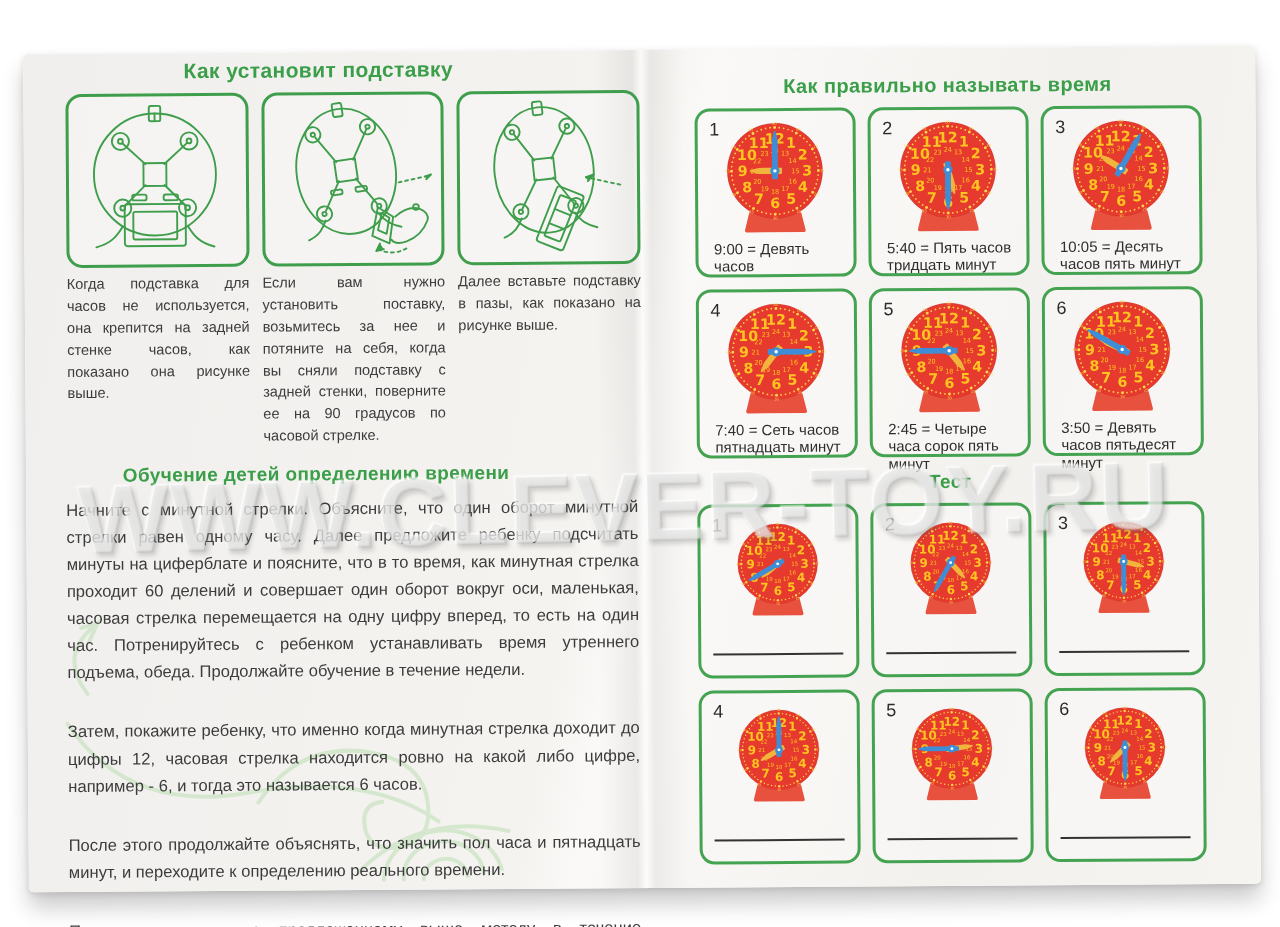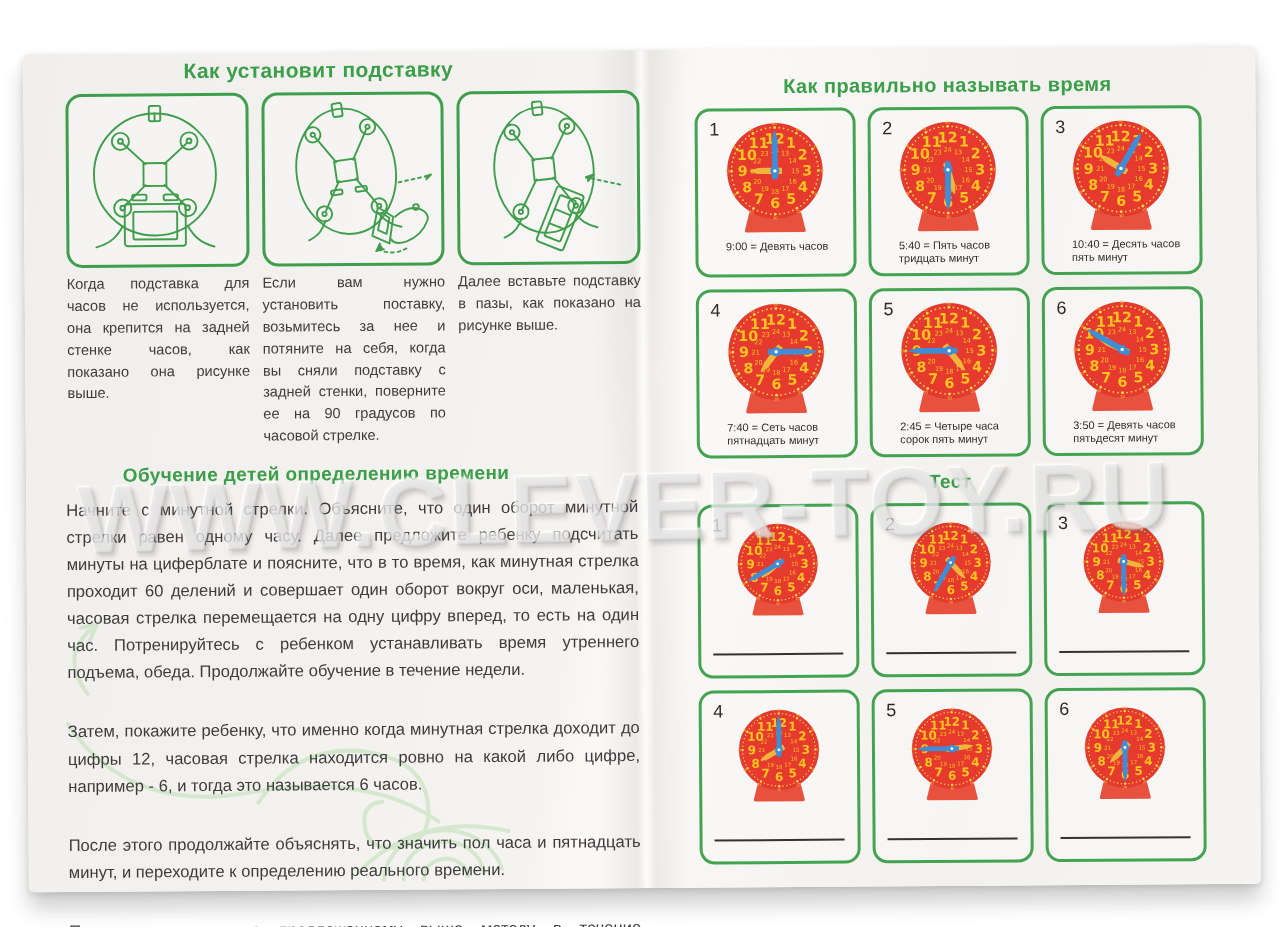--- a/index.html
+++ b/index.html
@@ -60,21 +60,21 @@
   }
   .card.example{height:163px;}
   .card.test{height:168px;}
   .card-number{
     position:absolute;left:12px;top:8px;font-size:18px;color:#2b2b2b;
   }
   .clock-holder{display:flex;justify-content:center;}
   .card.example .clock-holder{margin-top:4px;}
   .card.test .clock-holder{margin-top:10px;}
   .card-caption{
-    font-size:11px;line-height:1.15;color:#2e2e2e;margin:1px 6px 0 28px;
+    font-size:15px;line-height:1.15;color:#2e2e2e;margin:1px 6px 0 16px;
   }
   .answer-line{
     position:absolute;bottom:20px;left:8%;width:84%;
     border-bottom:2px solid #333;
   }
   .watermark{
     position:absolute;left:52px;top:402px;width:1200px;z-index:5;
     font-size:97px;font-weight:bold;letter-spacing:1px;white-space:nowrap;
     color:rgba(125,125,125,0.125);
     text-shadow:-2px -2px 2px rgba(255,255,255,0.75), 2px 3px 4px rgba(80,80,80,0.22);
@@ -555,21 +555,21 @@
               <g transform="rotate(302.5 100 90)">
                 <path d="M96.5,100 L96.5,64 L100,51 L103.5,64 L103.5,100 Z" fill="#f2b53c" stroke="#f2b53c" stroke-width="3" stroke-linejoin="round"></path>
               </g>
               <g transform="rotate(30 100 90)">
                 <path d="M96.8,102 L96.8,41 L100,27 L103.2,41 L103.2,102 Z" fill="#3e8ed7" stroke="#3e8ed7" stroke-width="3" stroke-linejoin="round"></path>
               </g>
               <circle cx="100" cy="90" r="7.5" fill="#3e8ed7"></circle>
               <circle cx="100" cy="90" r="2.8" fill="#ffffff"></circle>
             </svg>
           </div>
-          <div class="card-caption">10:40 = Десять часов пять минут</div>
+          <div class="card-caption">10:05 = Десять часов пять минут</div>
         </div>
         <div class="card example">
           <div class="card-number">4</div>
           <div class="clock-holder">
             <svg width="124" height="124" viewBox="0 0 200 200">
               <path d="M54,186 L146,186 L139,158 L61,158 Z" fill="#e8513e" stroke="#e8513e" stroke-width="6" stroke-linejoin="round"></path>
               <circle cx="100" cy="90" r="77" fill="#e63a2e" stroke="rgba(0,0,0,0.10)" stroke-width="1"></circle>
               <circle cx="100" cy="20" r="2.4" fill="#ffd64a"></circle>
               <circle cx="107.31699242873574" cy="20.383467324220874" r="1.4" fill="#ffd64a"></circle>
               <circle cx="114.55381835724316" cy="21.529667948633602" r="1.4" fill="#ffd64a"></circle>

